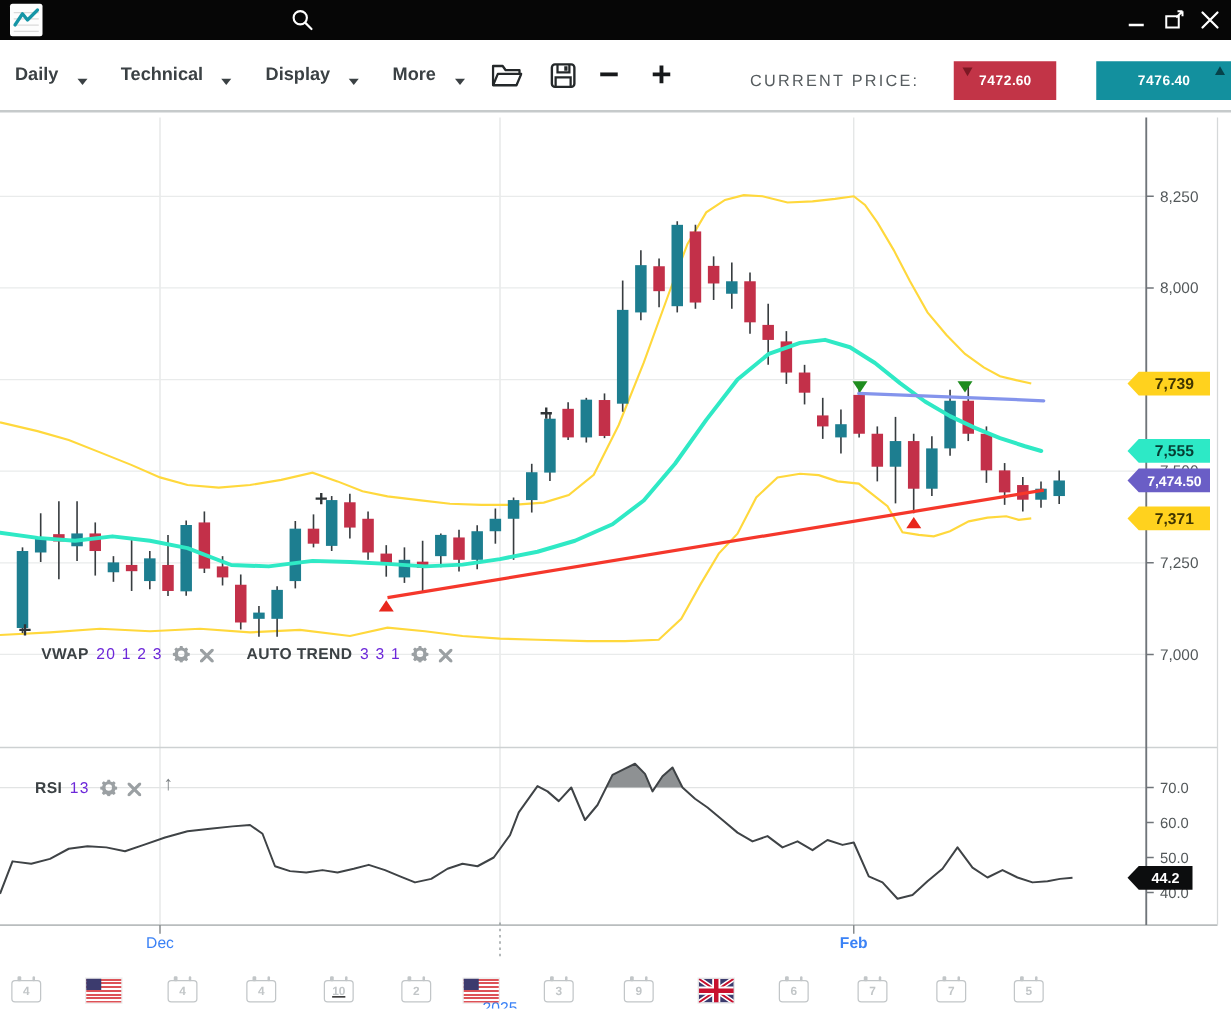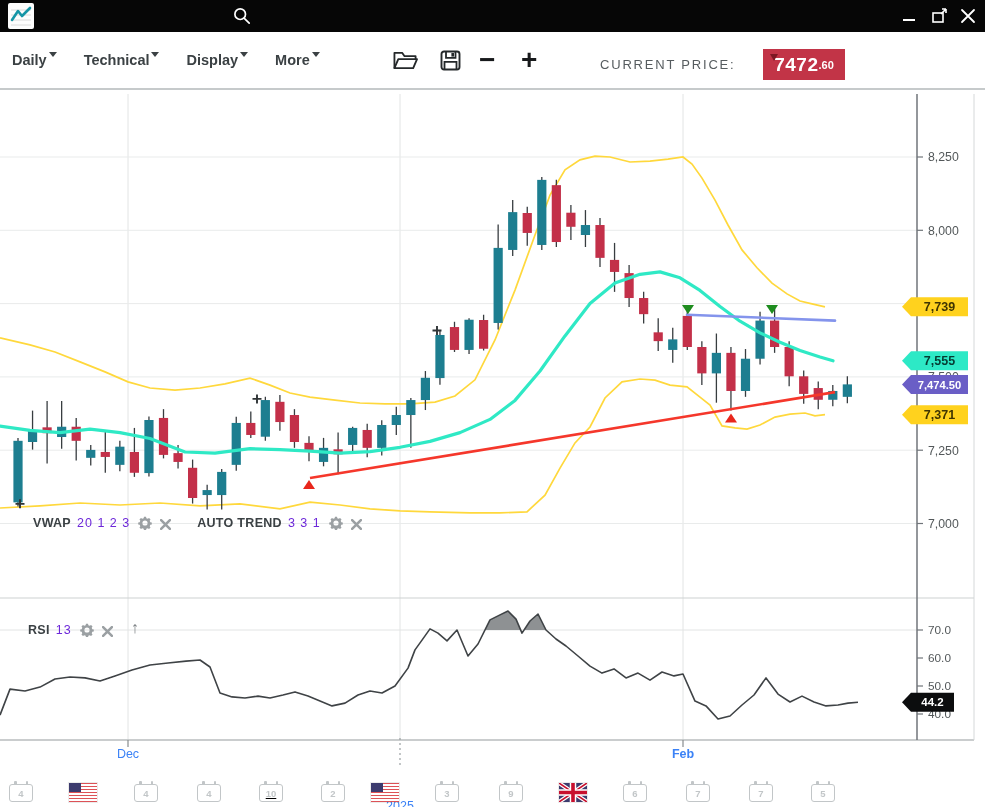--- a/index.html
+++ b/index.html
@@ -11,32 +11,32 @@
   .win-title{position:absolute;left:46px;top:7px;color:#fff;font-size:15px;font-weight:600;letter-spacing:2px;white-space:nowrap;}
   .search-ic{position:absolute;left:233px;top:7px;width:18px;height:18px;}
   .winbtn{position:absolute;top:8px;width:18px;height:16px;cursor:pointer;}
   .winbtn.min{right:66px;}
   .winbtn.pop{right:36px;}
   .winbtn.cls{right:8px;}
 
   
   .toolbar{position:absolute;left:0;top:32px;width:985px;height:56px;background:#fff;border-bottom:2px solid #c6cacb;}
   .menus{position:absolute;left:12px;top:0;height:56px;display:flex;align-items:center;gap:27px;}
-  .menu{display:flex;align-items:flex-start;gap:2px;cursor:pointer;}
+  .menu{display:flex;align-items:flex-end;gap:15px;cursor:pointer;}
   .menu .lbl{font-size:14.5px;font-weight:700;color:#3b4144;}
   .caret{width:0;height:0;border-left:4.5px solid transparent;border-right:4.5px solid transparent;border-top:5.5px solid #3b4144;}
   .tbico{position:absolute;top:0;height:56px;display:flex;align-items:center;cursor:pointer;}
   .tbico.folder{left:393px;}
   .tbico.save{left:440px;}
   .tbico.minus{left:479px;}
   .tbico.plus{left:521px;}
   .pm{font-size:28px;font-weight:700;color:#17191b;line-height:1;}
   .cp-label{position:absolute;left:600px;top:25px;font-size:13px;letter-spacing:1.8px;color:#565c5f;}
   .pbadge{position:absolute;top:17px;height:31px;display:flex;align-items:center;justify-content:center;color:#fff;}
-  .pbadge .big{font-size:19px;font-weight:700;letter-spacing:.5px;}
+  .pbadge .big{font-size:11px;font-weight:700;letter-spacing:.5px;}
   .pbadge .small{font-size:11px;font-weight:700;}
   .pbadge.bid{left:763px;width:82px;}
   .pbadge.ask{left:877px;width:108px;}
   .arr{width:0;height:0;}
   .arr.down{border-left:4.5px solid transparent;border-right:4.5px solid transparent;border-top:7px solid #7d1824;position:absolute;left:7px;top:5px;}
   .arr.up{border-left:4.5px solid transparent;border-right:4.5px solid transparent;border-bottom:7px solid #06424b;position:absolute;right:5px;top:4px;}
 
   
   #chart-svg{position:absolute;left:0;top:90px;}
 
@@ -124,20 +124,25 @@
         <span class="pm">−</span>
       </div>
     <div class="tbico plus">
         <span class="pm">+</span>
       </div>
     <div class="cp-label">CURRENT PRICE:</div>
     <div class="pbadge bid" id="bid-badge" style="background: rgb(194, 52, 71);">
       <span class="arr down"></span>
       <span class="big" id="bid-big">7472</span>
         <span class="small" id="bid-small">.60</span>
+    </div>
+    <div class="pbadge ask" id="ask-badge" style="background: rgb(19, 144, 158);">
+      <span class="big" id="ask-big">7476</span>
+        <span class="small" id="ask-small">.40</span>
+      <span class="arr up"></span>
     </div>
   </div>
 
   <svg id="chart-svg" width="985" height="717" viewBox="0 0 985 717">
       <line x1="128" y1="4" x2="128" y2="650" stroke="#e2e4e4" stroke-width="1"></line>
       <line x1="400" y1="4" x2="400" y2="650" stroke="#e2e4e4" stroke-width="1"></line>
       <line x1="683" y1="4" x2="683" y2="650" stroke="#e2e4e4" stroke-width="1"></line>
       <line x1="0" y1="67" x2="917" y2="67" stroke="#e9ebeb" stroke-width="1"></line>
       <line x1="0" y1="140.3" x2="917" y2="140.3" stroke="#e9ebeb" stroke-width="1"></line>
       <line x1="0" y1="213.6" x2="917" y2="213.6" stroke="#e9ebeb" stroke-width="1"></line>

